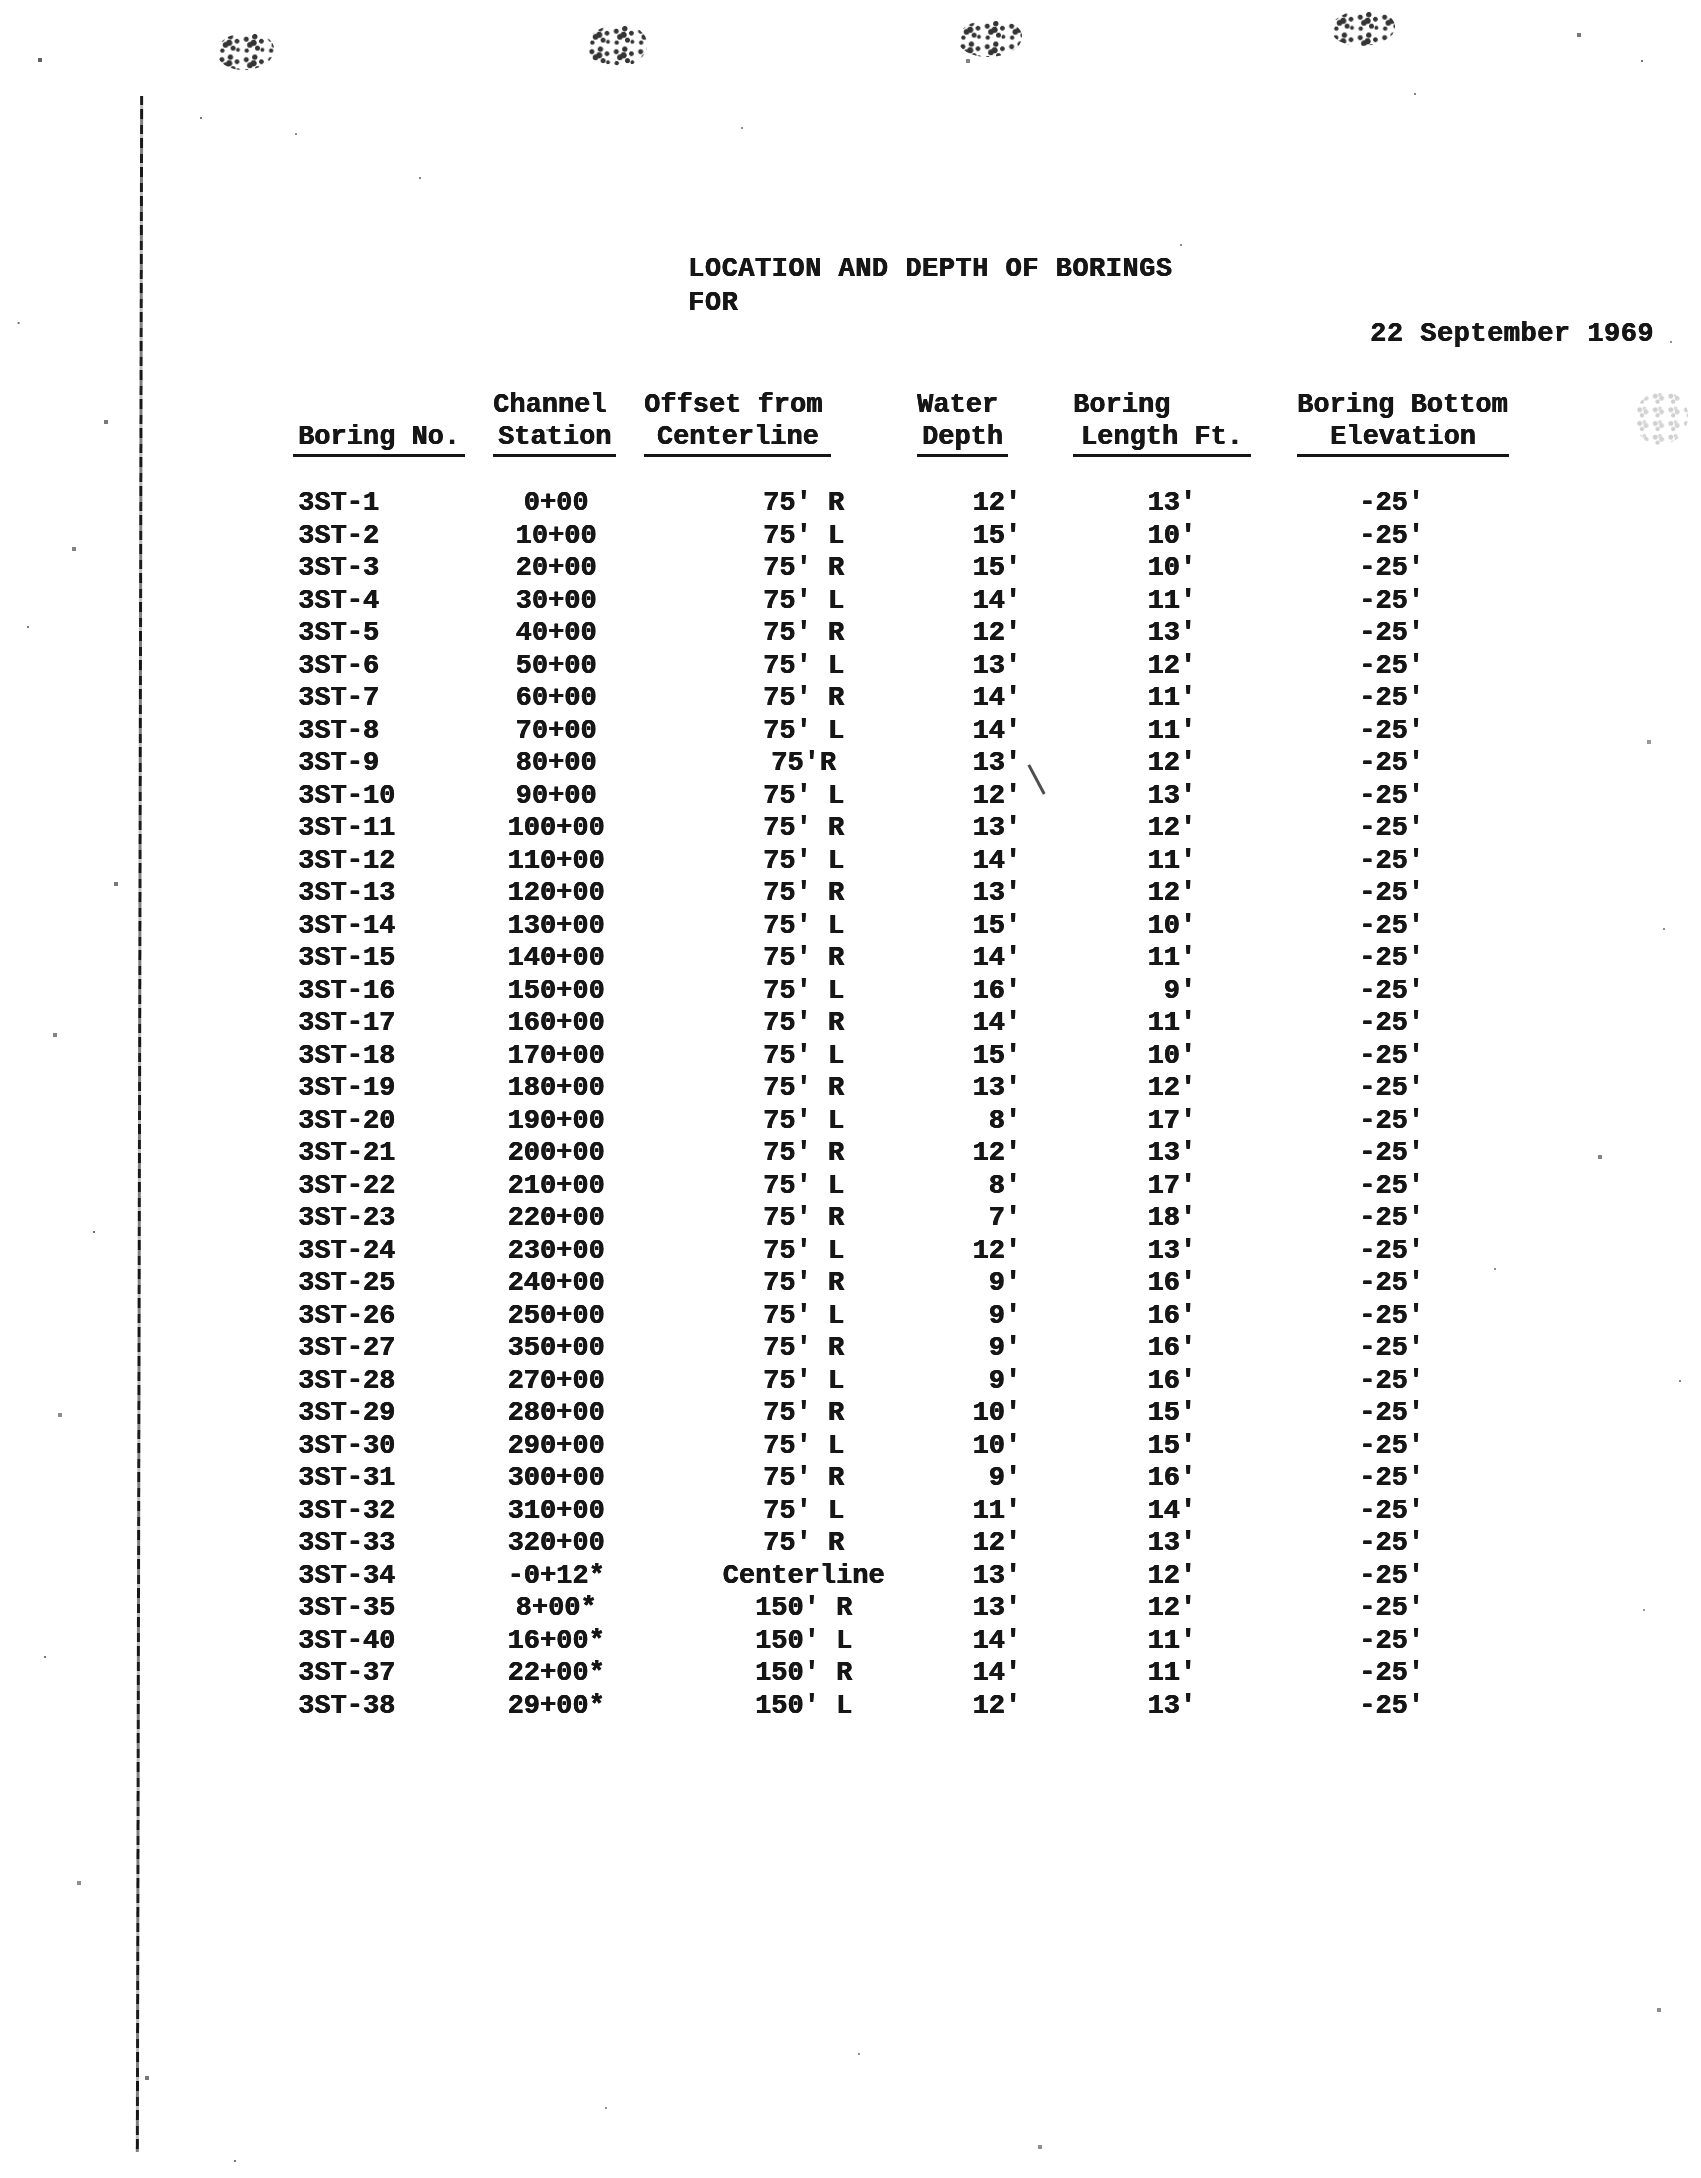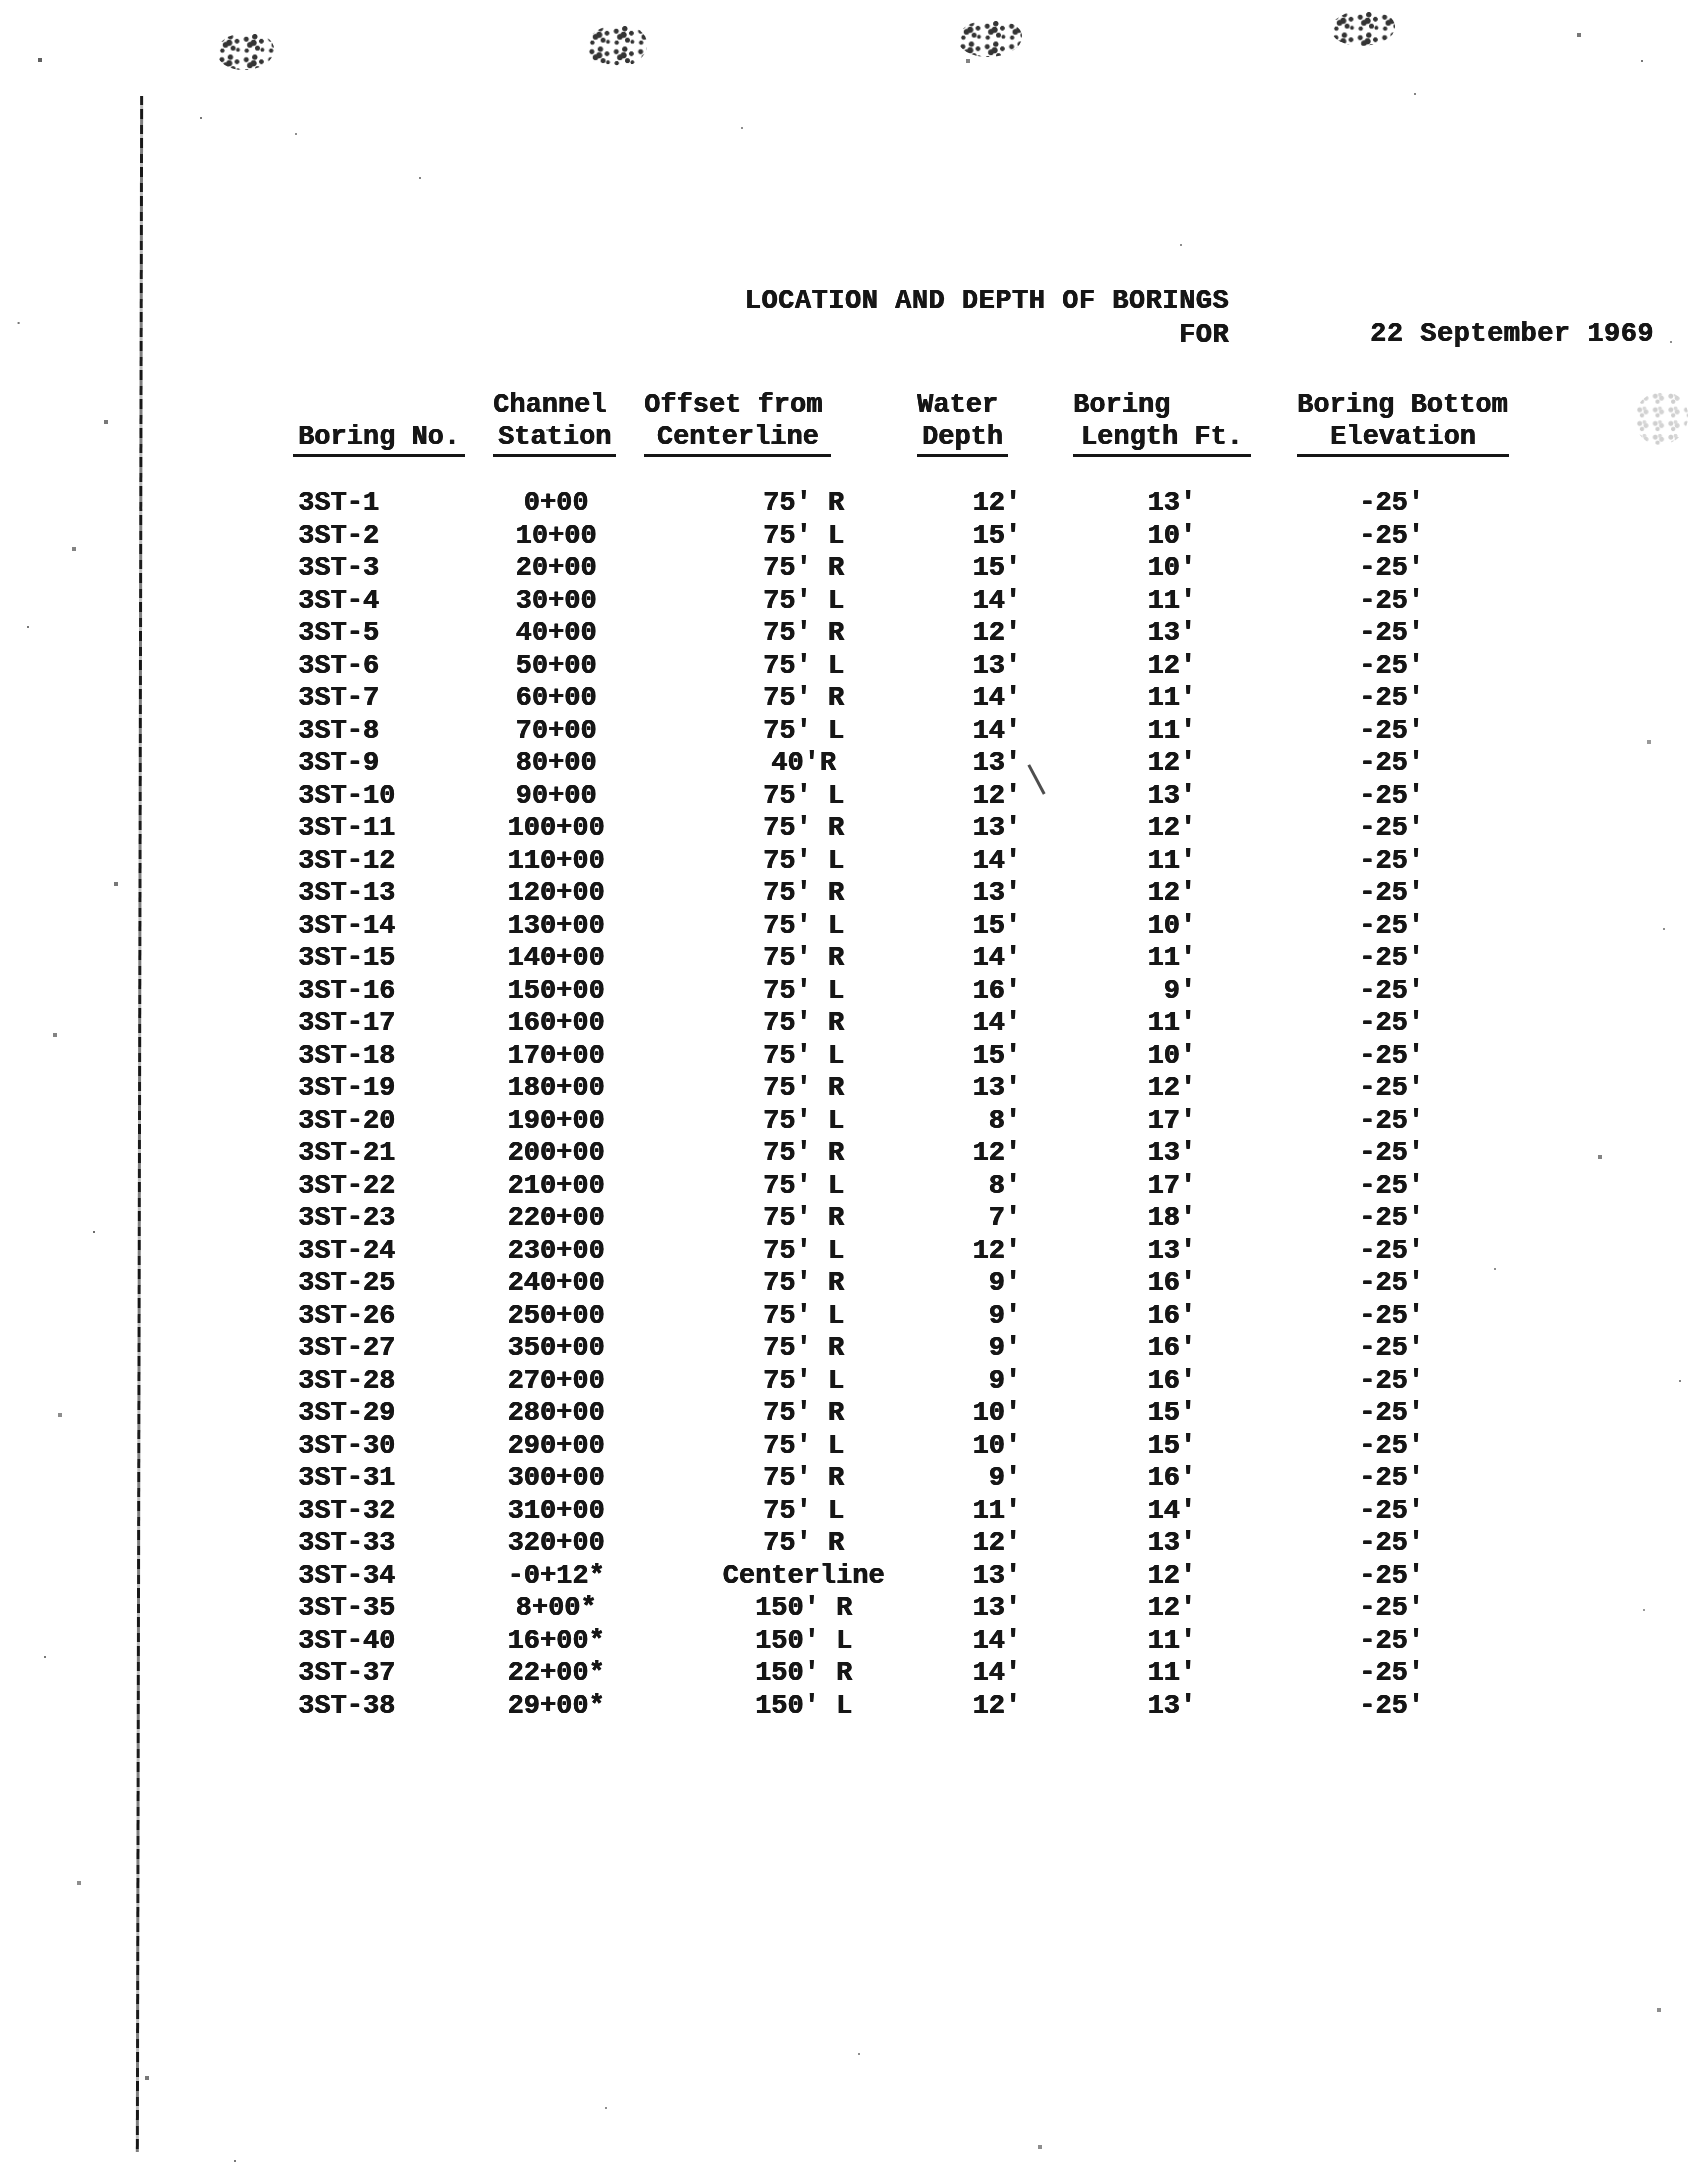--- a/index.html
+++ b/index.html
@@ -70,21 +70,21 @@
       200px 117px 0 0 rgba(30,30,30,.6), 105px 421px 0 1px rgba(30,30,30,.6),
       1643px 1609px 0 0 rgba(30,30,30,.45), 54px 1034px 0 1px rgba(30,30,30,.55);
   }
   .stray-mark {
     position:absolute; left:1035px; top:763px; width:2.9px; height:33px;
     background:#222; transform:rotate(-28deg); opacity:.8;
   }
 
   .title {
     position:absolute; left:688px; top:252px; width:541px;
-    text-align:right; font-size:27px; line-height:34px; letter-spacing:0.5px;margin-top:32px;
+    text-align:left; font-size:27px; line-height:34px; letter-spacing:0.5px;
   }
   .date { position:absolute; left:1370px; top:319px; font-size:27px; letter-spacing:0.5px; }
 
   .thead { position:absolute; left:0; top:389px; font-size:27px; line-height:32px; }
   .hcell { position:absolute; top:0; }
   .hcell .l1, .hcell .l2 { display:block; height:32px; white-space:pre; }
   .u { display:inline-block; border-bottom:3.9px solid var(--ink); padding:0 4.9px 1px; }
   .h1 { left:293px;  width:195px; text-align:left; }
   .h2 { left:493px;  width:151px; }
   .h3 { left:644px;  width:263px; }
@@ -214,21 +214,21 @@
         <span class="cell c1">3ST-8</span>
         <span class="cell c2">70+00</span>
         <span class="cell c3">75' L</span>
         <span class="cell c4">14'</span>
         <span class="cell c5">11'</span>
         <span class="cell c6">-25'</span>
       </div>
       <div class="trow">
         <span class="cell c1">3ST-9</span>
         <span class="cell c2">80+00</span>
-        <span class="cell c3">40'R</span>
+        <span class="cell c3">75'R</span>
         <span class="cell c4">13'</span>
         <span class="cell c5">12'</span>
         <span class="cell c6">-25'</span>
       </div>
       <div class="trow">
         <span class="cell c1">3ST-10</span>
         <span class="cell c2">90+00</span>
         <span class="cell c3">75' L</span>
         <span class="cell c4">12'</span>
         <span class="cell c5">13'</span>

